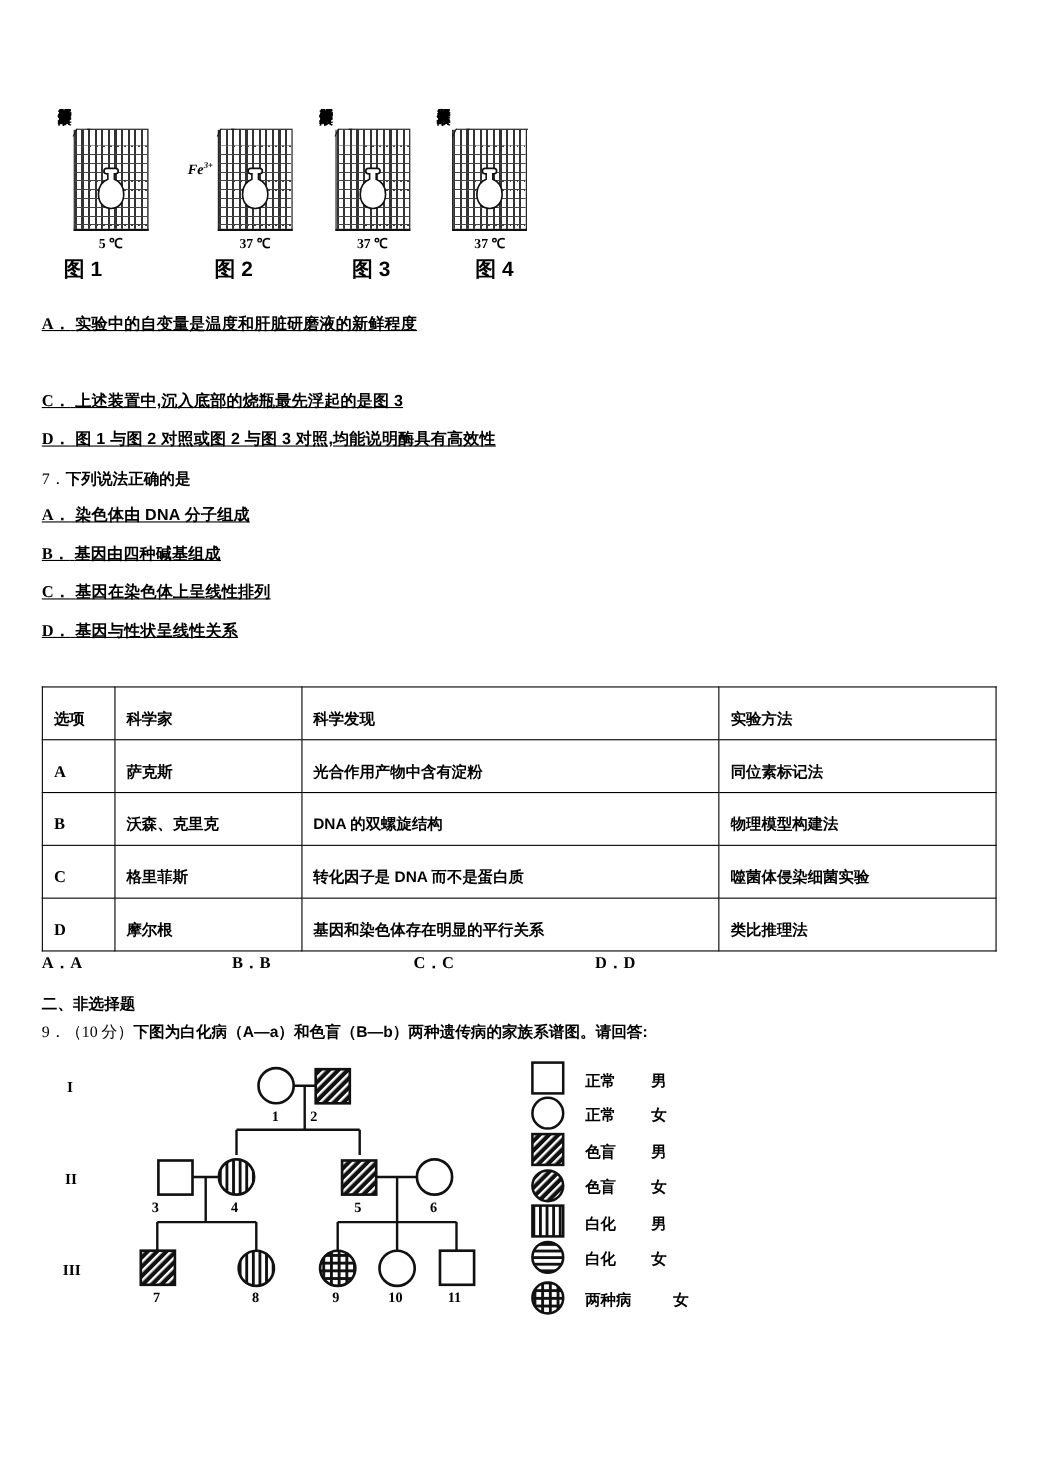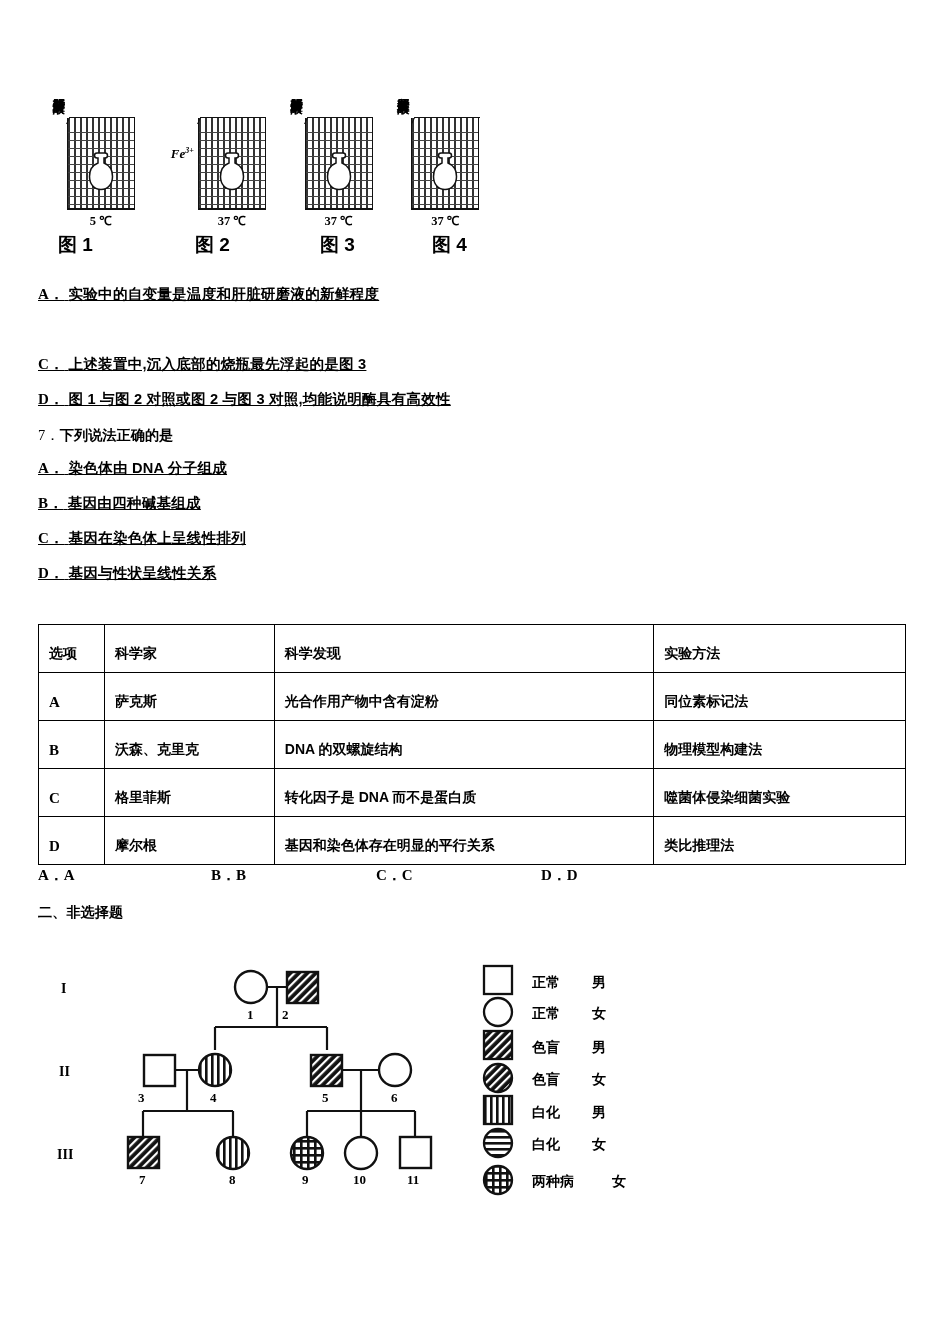--- a/index.html
+++ b/index.html
@@ -297,20 +297,23 @@
 
   <div class="answer-row">
     <span style="left:0px;">A．A</span>
     <span style="left:173px;">B．B</span>
     <span style="left:338px;">C．C</span>
     <span style="left:503px;">D．D</span>
   </div>
 
   <div class="qstem" style="left:38px; top:903px;">二、非选择题</div>
 
+  <div class="qstem" style="left:38px; top:929px;">
+    <span class="qnum">9．</span><span class="qnum">（10 分）</span><span>下图为白化病（A—a）和色盲（B—b）两种遗传病的家族系谱图。请回答:</span>
+  </div>
 
   <div class="pedigree">
     <svg class="ped-svg" width="420" height="235" viewBox="0 0 420 235">
       <defs>
         <pattern id="diag" patternUnits="userSpaceOnUse" width="6" height="6" patternTransform="rotate(45)">
           <rect width="6" height="6" fill="#111"></rect>
           <rect width="2.2" height="6" fill="#ffffff"></rect>
         </pattern>
         <pattern id="vert" patternUnits="userSpaceOnUse" width="6" height="6">
           <rect width="6" height="6" fill="#ffffff"></rect>

